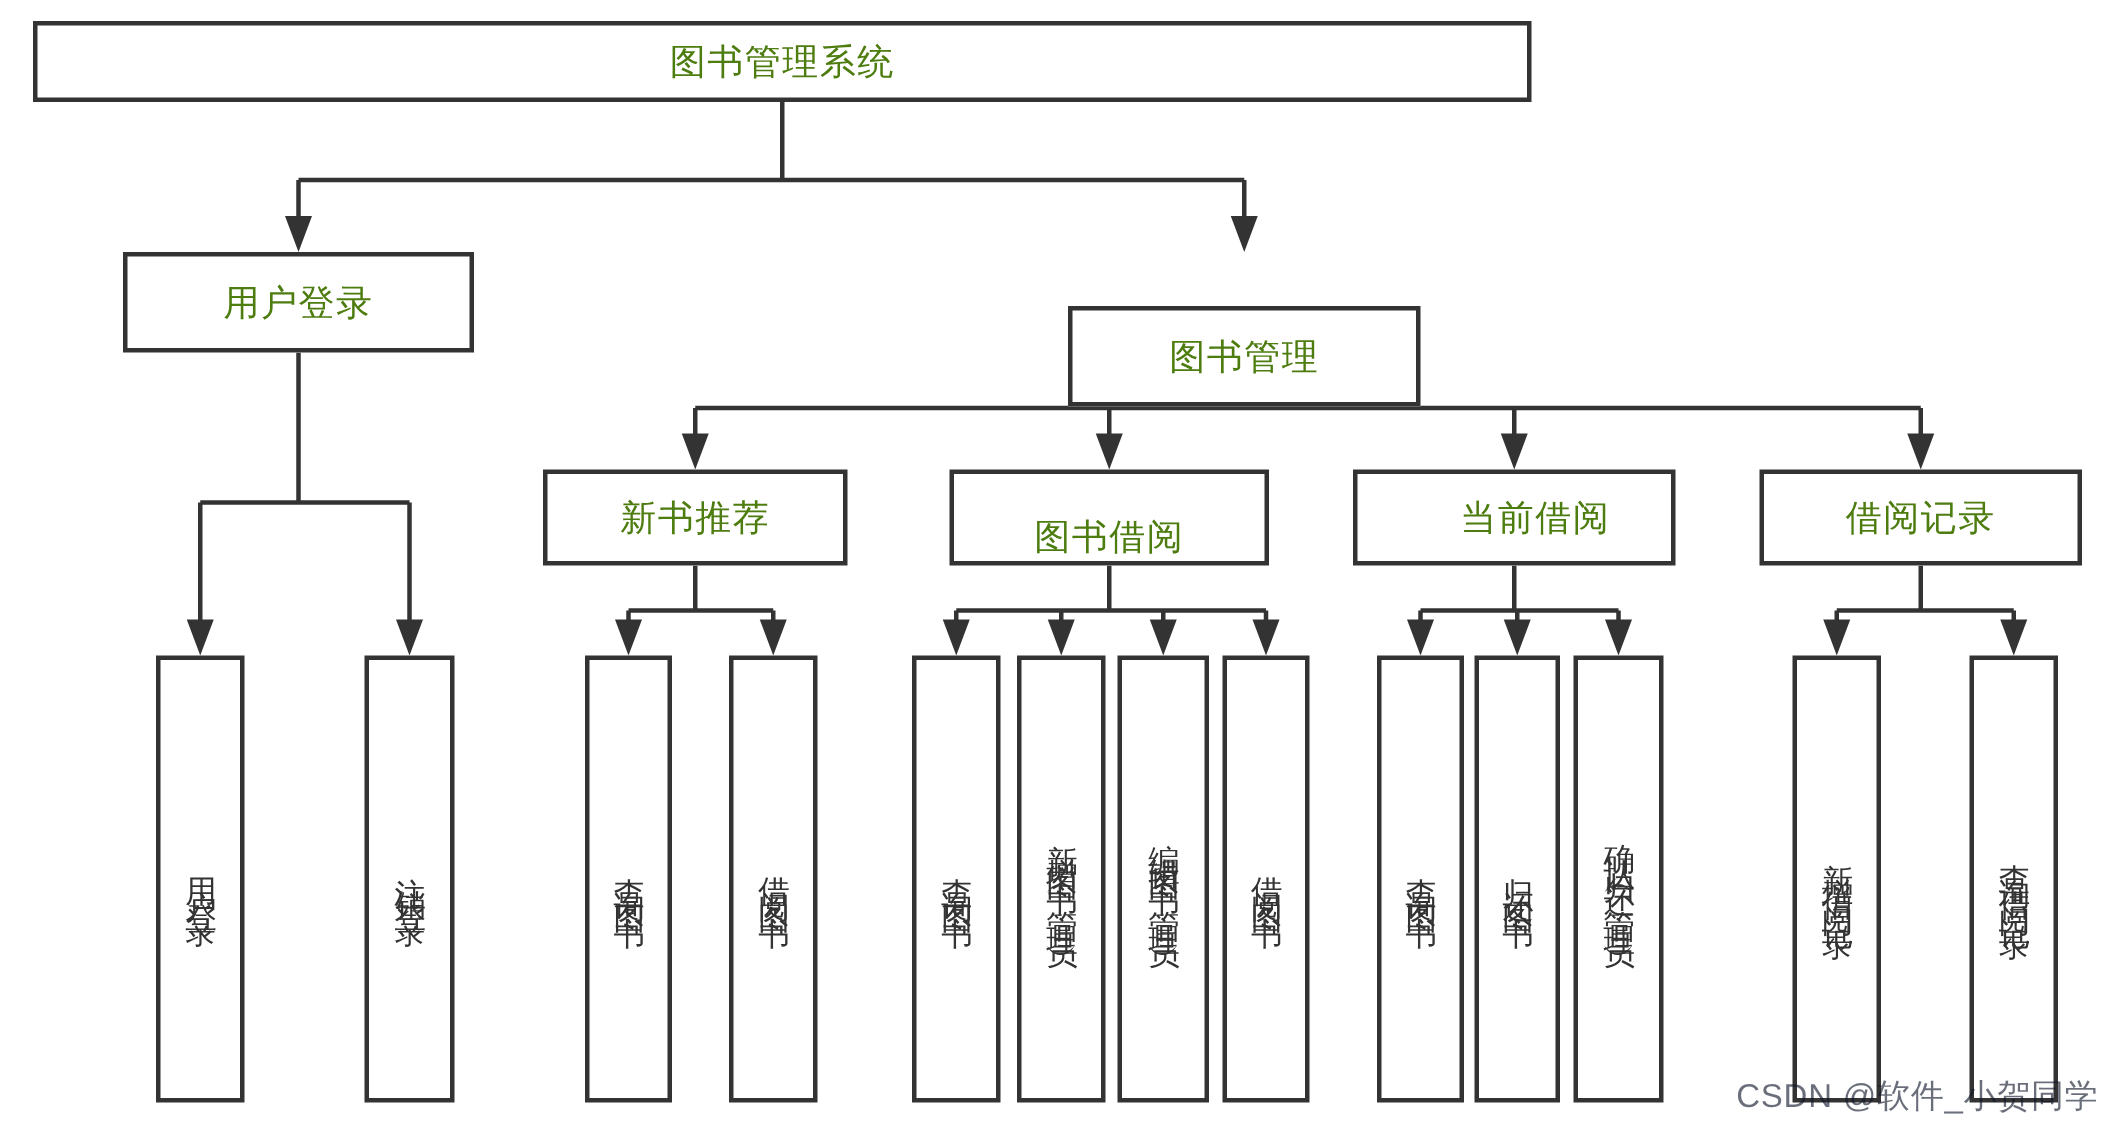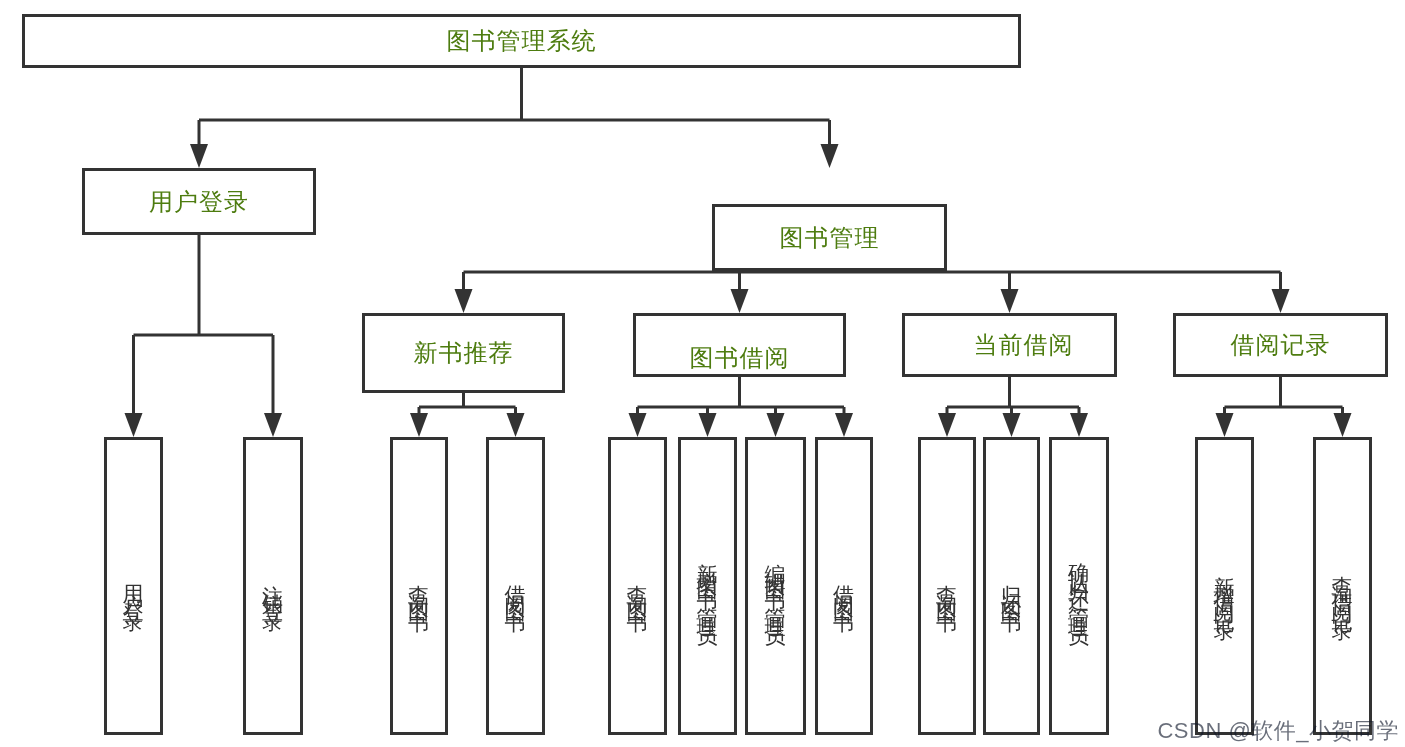--- a/index.html
+++ b/index.html
@@ -40,21 +40,21 @@
     letter-spacing: 9px;
     line-height: 1;
     color: #333333;
   }
   
   .n-root   { left: 22px;  top: 14px;  width: 999px; height: 54px; }
   
   .n-login  { left: 82px;  top: 168px; width: 234px; height: 67px; }
   .n-mgmt   { left: 712px; top: 168px; width: 235px; height: 67px; margin-top: 36px; }
   
-  .n-newrec { left: 362px;  top: 313px; width: 203px; height: 80px; }
+  .n-newrec { left: 362px;  top: 313px; width: 203px; height: 64px; }
   .n-borrow { left: 633px;  top: 313px; width: 213px; height: 64px; align-items: flex-end; }
   .n-current{ left: 902px;  top: 313px; width: 215px; height: 64px; padding-left: 28px; }
   .n-record { left: 1173px; top: 313px; width: 215px; height: 64px; }
   
   .leaf { top: 437px; height: 298px; }
   .l1  { left: 104px;  width: 59px; }
   .l2  { left: 243px;  width: 60px; }
   .l3  { left: 390px;  width: 58px; }
   .l4  { left: 486px;  width: 59px; }
   .l5  { left: 608px;  width: 59px; }

